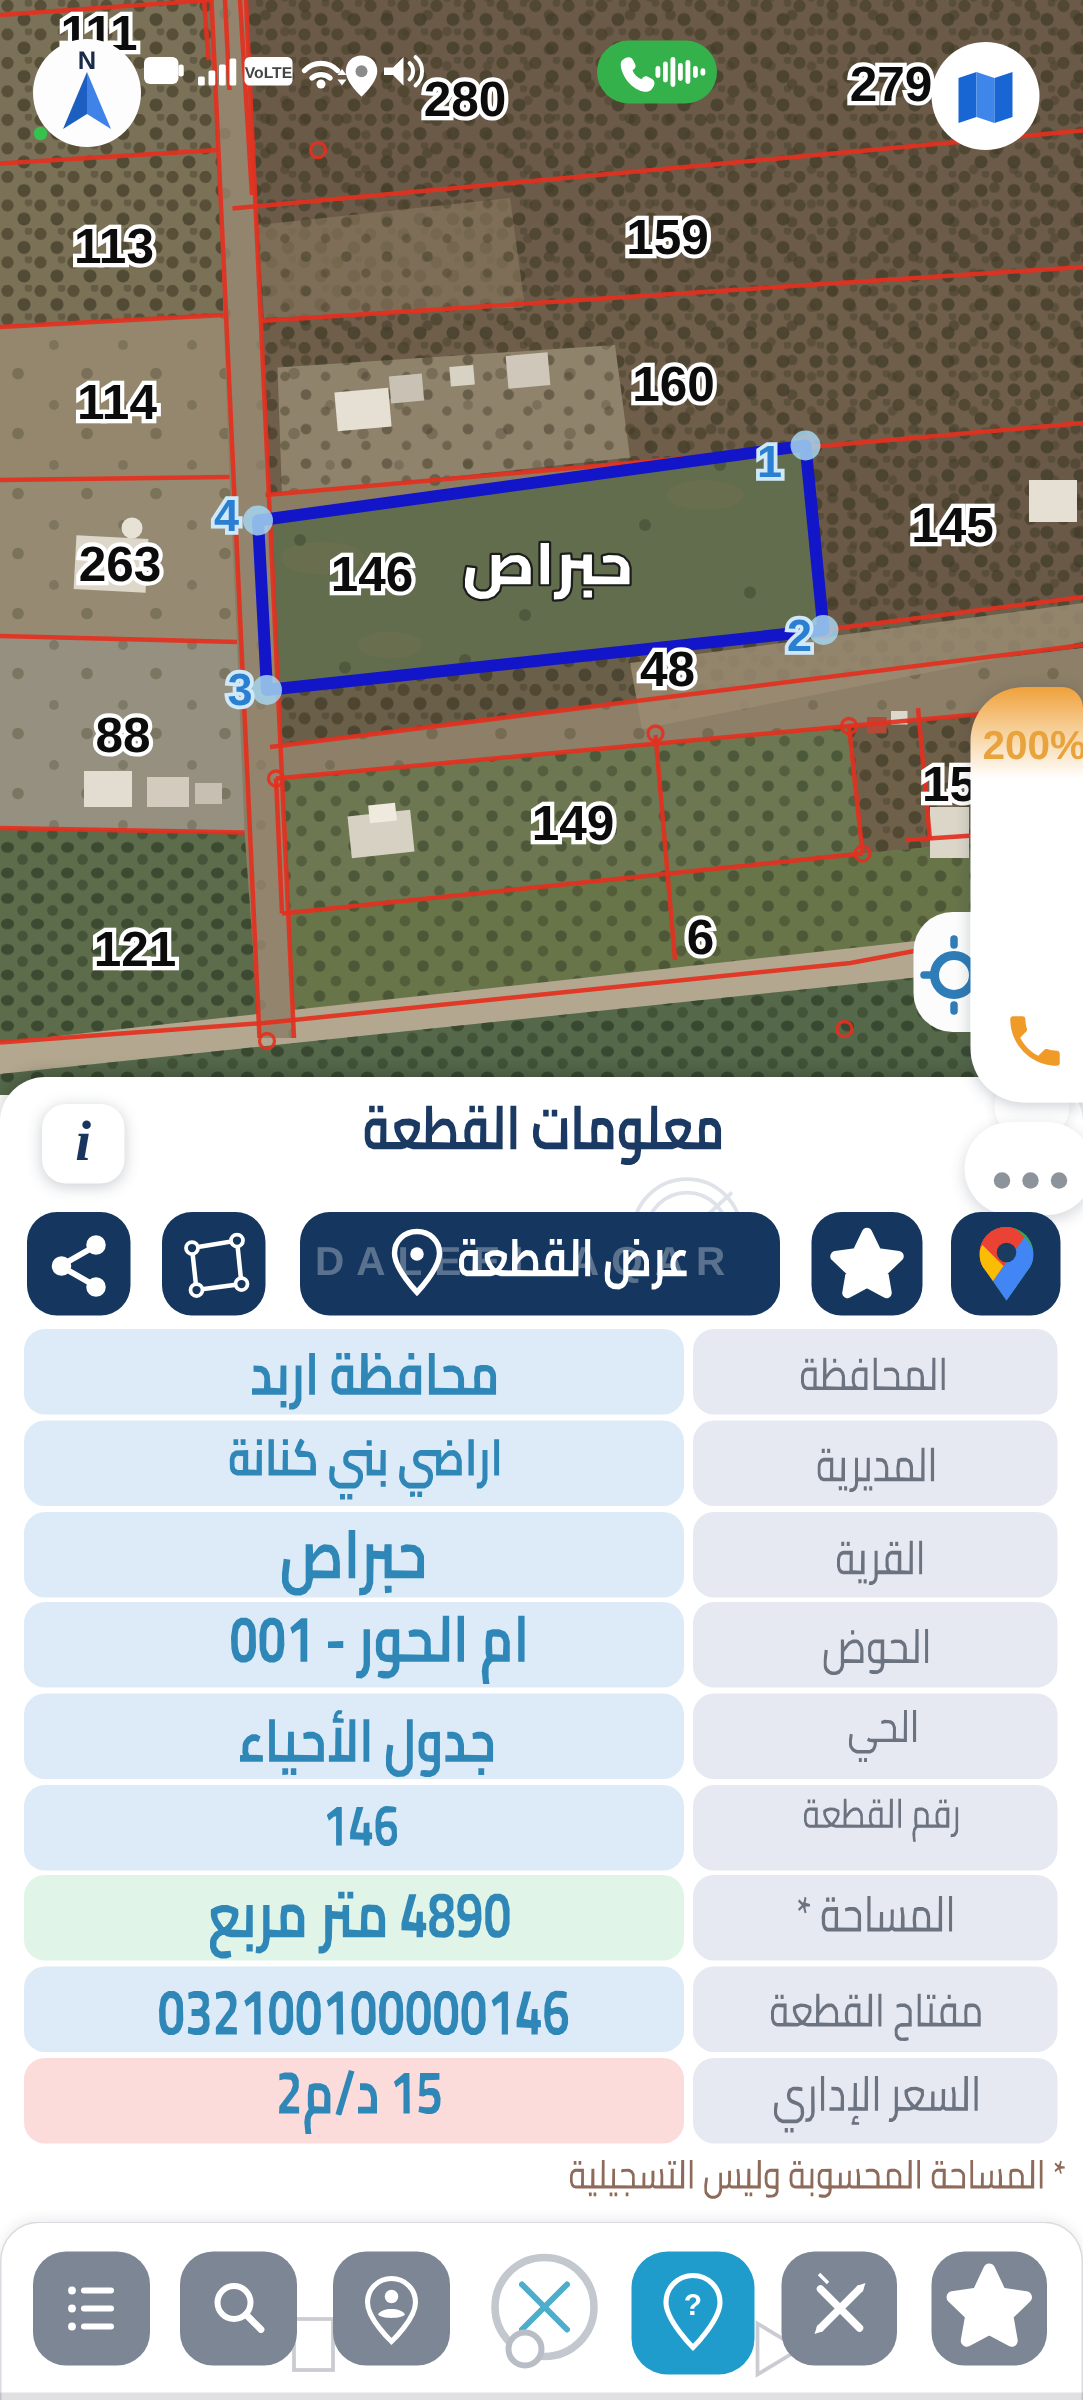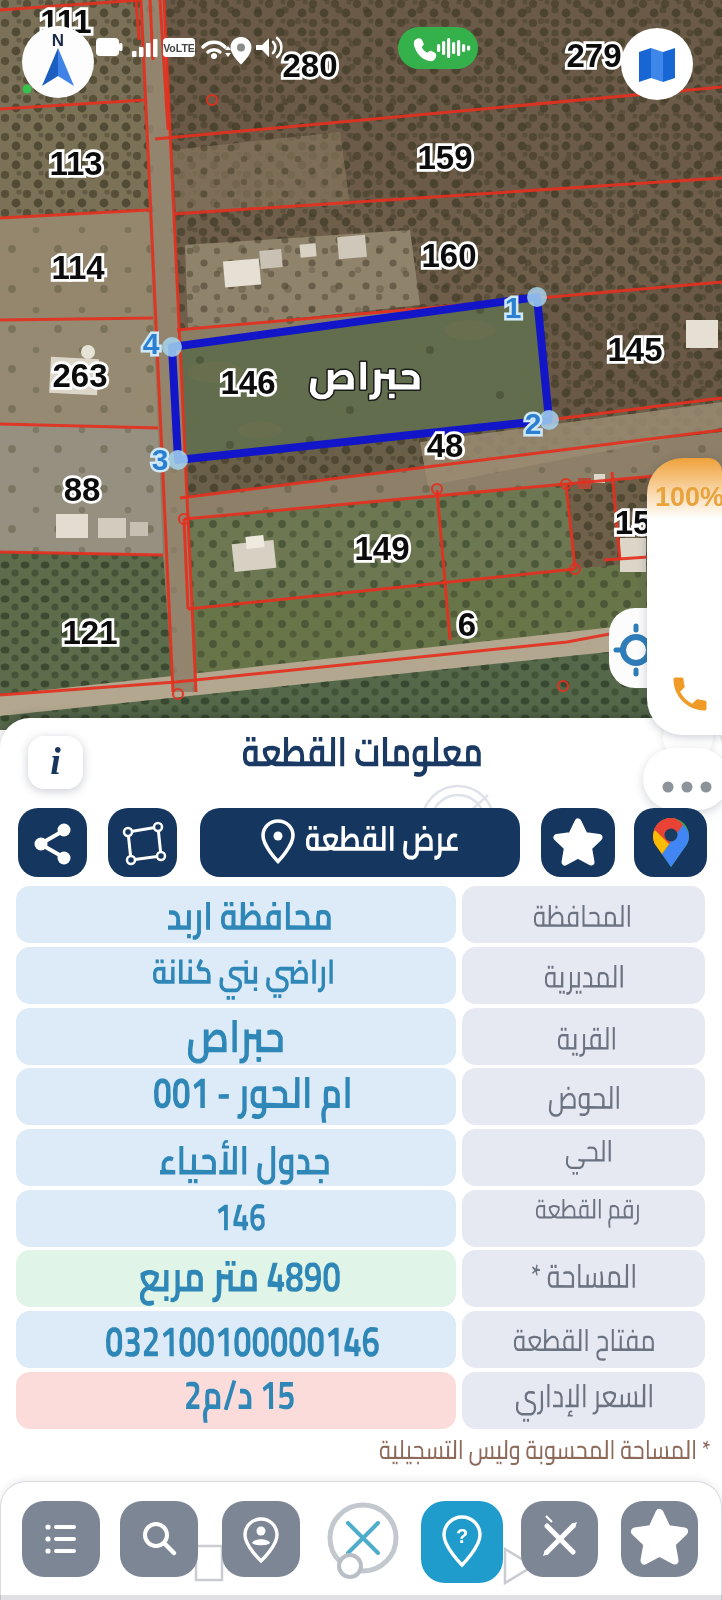--- a/index.html
+++ b/index.html
@@ -341,20 +341,21 @@
 
 <div style="position:absolute;left:200px;top:808px;width:320px;height:69px;background:#15365e;border-radius:20px"></div>
 <svg style="position:absolute;left:258px;top:818px" width="44" height="50">
       <path d="M20,3 c-8.5,0 -15,6.3 -15,14.5 c0,10.5 15,26 15,26 s15,-15.5 15,-26 c0,-8.2 -6.5,-14.5 -15,-14.5 z" fill="none" stroke="#fff" stroke-width="3.6"></path>
       <circle cx="20" cy="18" r="4.5" fill="#fff"></circle>
     </svg>
 <svg style="position:absolute;left:306px;top:826px;" width="152" height="34" viewBox="0 0 676 115" preserveAspectRatio="none">
       <path d="M571,114 581,114 592,110 599,103 601,99 604,84 675,84 675,71 648,71 645,68 642,61 642,52 646,44 656,38 664,38 669,40 674,27 665,25 653,25 641,30 631,40 627,50 627,63 630,70 603,70 603,25 588,25 588,90 587,94 582,100 571,101Z M436,50 432,77 433,94 437,101 443,107 456,113 475,114 487,110 493,106 500,97 503,84 564,84 563,47 557,34 545,26 528,25 521,27 514,31 503,42 502,25 487,25 487,87 485,93 479,99 473,101 459,100 451,95 447,87 451,52Z M547,46 549,53 548,71 502,70 502,58 510,49 519,42 529,38 536,38 542,40Z M519,0 519,13 534,13 534,0Z M374,0 374,84 389,84 389,0Z M291,0 291,13 305,13 305,0Z M269,0 269,13 283,13 283,0Z M0,46 0,63 4,74 10,80 22,84 94,84 105,82 108,80 124,84 354,84 354,0 339,0 338,71 312,70 312,25 278,25 267,29 260,36 256,48 256,61 259,70 235,70 235,55 232,41 227,33 216,26 199,25 192,27 185,31 174,42 173,0 158,0 157,71 125,70 134,61 140,51 142,44 142,33 130,28 116,25 96,26 77,33 76,41 78,50 83,59 93,70 56,70 56,25 22,25 15,27 5,34Z M277,39 280,38 297,39 296,71 280,71 277,70 272,65 271,50 273,43Z M218,46 220,55 219,71 173,70 173,58 182,48 190,42 200,38 207,38 213,40Z M94,40 104,38 121,39 126,41 126,47 120,57 112,65 108,66 101,60 95,52 92,45 92,42Z M21,39 24,38 41,39 40,71 24,71 17,67 15,62 15,48 16,44Z M33,0 34,13 48,13 48,0Z M12,0 12,13 26,13 26,0Z" fill="#ffffff" fill-rule="evenodd"></path>
     </svg>
 
+<div style="position:absolute;left:210px;top:826px;font-family:'Liberation Sans';font-size:27px;font-weight:bold;letter-spacing:8px;color:rgba(255,255,255,.30)">DALEEL AQAR</div>
 
 <div style="position:absolute;left:541px;top:808px;width:74px;height:69px;background:#15365e;border-radius:20px"></div>
 <svg style="position:absolute;left:541px;top:808px" width="74" height="69">
       <path d="M37,14 L43.5,27.5 L58,29.5 L47.5,39.5 L50,54 L37,47 L24,54 L26.5,39.5 L16,29.5 L30.5,27.5 z" fill="#fff" stroke="#fff" stroke-width="7" stroke-linejoin="round"></path>
     </svg>
 
 <div style="position:absolute;left:634px;top:808px;width:73px;height:69px;background:#15365e;border-radius:20px"></div>
 <svg style="position:absolute;left:653px;top:818px" width="36" height="50" viewBox="0 0 36 50">
 <path d="M18,0 C8,0 0,8 0,18 c0,3.2 0.9,6.2 2.4,8.8 L18,49 L33.6,26.8 C35.1,24.2 36,21.2 36,18 C36,8 28,0 18,0 z" fill="#34a853"></path>
 <path d="M18,0 C8,0 0,8 0,18 c0,3.2 0.9,6.2 2.4,8.8 L9,36 L30,7 C26.7,2.7 22.6,0 18,0 z" fill="#ea4335"></path>
@@ -511,19 +512,19 @@
         <path d="M31,21 l-6,-6"></path>
       </g>
     </svg>
 
 <div style="position:absolute;left:621px;top:1501px;width:77px;height:76px;background:#7d8694;border-radius:22px"></div>
 <svg style="position:absolute;left:621px;top:1501px" width="77" height="76">
       <path d="M38.5,12 L46,28 L63,30.5 L50.5,42.5 L53.5,59.5 L38.5,51.5 L23.5,59.5 L26.5,42.5 L14,30.5 L31,28 z" fill="#fff" stroke="#fff" stroke-width="8" stroke-linejoin="round"></path>
     </svg>
 
 <div style="position:absolute;left:647px;top:458px;width:75px;height:277px;border-radius:36px 14px 0 36px;background:linear-gradient(180deg,#efa13a 0%,#f6c98c 9%,#ffffff 22%);box-shadow:0 2px 10px rgba(40,50,70,.25)"></div>
-<div style="position:absolute;left:655px;top:482px;width:67px;font-family:'Liberation Sans';font-size:27px;font-weight:bold;color:#e8a33c">100%</div>
+<div style="position:absolute;left:655px;top:482px;width:67px;font-family:'Liberation Sans';font-size:27px;font-weight:bold;color:#e8a33c">200%</div>
 
 <div style="position:absolute;left:0;top:1595px;width:722px;height:5px;background:rgba(60,64,72,.16)"></div>
 
 <svg style="position:absolute;left:668px;top:672px" width="44" height="44" viewBox="0 0 24 24">
       <path d="M6.62 10.79c1.44 2.83 3.76 5.14 6.59 6.59l2.2-2.21c.27-.27.67-.36 1.02-.24 1.12.37 2.33.57 3.57.57.55 0 1 .45 1 1V20c0 .55-.45 1-1 1-9.39 0-17-7.61-17-17 0-.55.45-1 1-1h3.5c.55 0 1 .45 1 1 0 1.25.2 2.45.57 3.57.11.35.03.74-.25 1.02l-2.2 2.2z" fill="#f09b28"></path>
     </svg>
 </div>
 </body></html>

